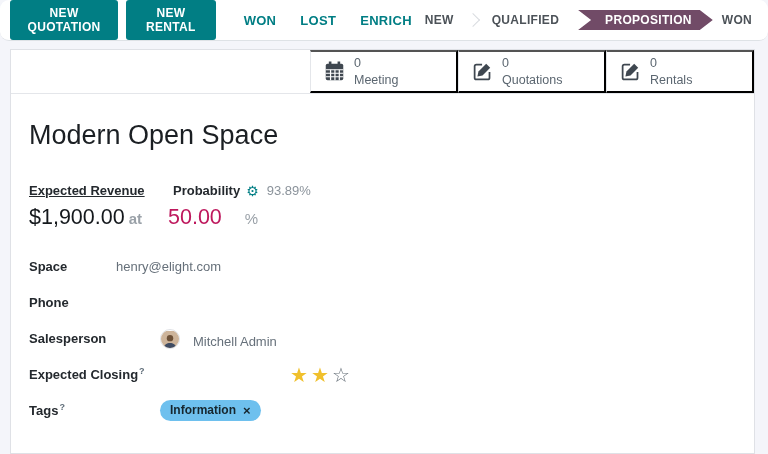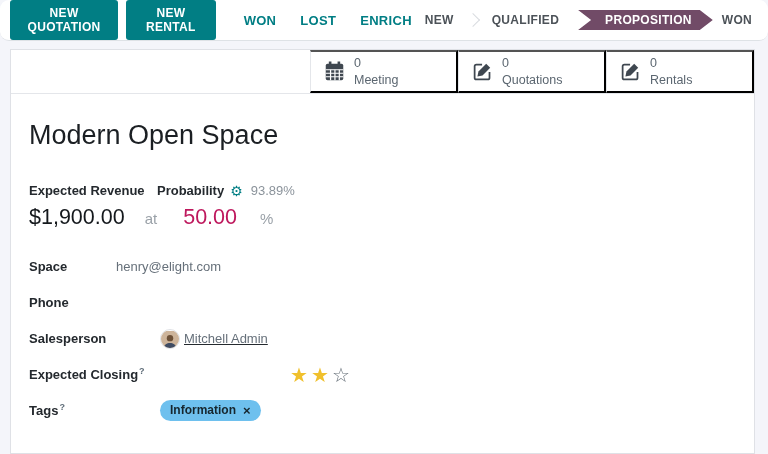--- a/index.html
+++ b/index.html
@@ -90,37 +90,37 @@
 
   .sheet-body { padding: 26px 18px 0 18px; }
 
   .title {
     font-size: 27px; font-weight: 400; color: #1b1f23;
     margin-bottom: 32px;
   }
 
   .rev-labels { display: flex; align-items: center; margin-bottom: 7px; }
   .lbl { font-size: 13px; font-weight: bold; color: #24292e; }
-  .lbl-expected { width: 128px; }
+  .lbl-expected { width: 144px; text-decoration: underline; }
   .gear { color: #017e84; font-size: 14px; margin: 0 8px 0 6px; line-height: 1; cursor: pointer; }
   .prob-auto { color: #8b939b; font-size: 13px; }
 
   .rev-values { display: flex; align-items: baseline; margin-bottom: 26px; }
   .amount { font-size: 21.5px; color: #14181c; }
-  .at-lbl { color: #9aa1a8; font-size: 15px; margin-left: 20px; }
+  .at-lbl { color: #9aa1a8; font-size: 15px; margin-left: 4px; font-weight: bold; }
   .prob-input { font-size: 21.5px; color: #be185d; margin-left: 26px; }
   .pct { color: #9aa1a8; font-size: 15px; margin-left: 23px; }
 
   .frow { display: flex; align-items: center; min-height: 21px; margin-bottom: 15px; }
   .flabel { font-size: 13px; font-weight: bold; color: #24292e; width: 131px; flex: none; }
   .flabel.narrow { width: 87px; }
   sup.help { font-size: 9px; color: #5d6b77; margin-left: 1px; font-weight: bold; cursor: pointer; }
   .fvalue { font-size: 13px; color: #66707a; }
 
-  .salesperson-val { display: flex; align-items: center; gap: 4px; cursor: pointer; text-decoration: underline; }
+  .salesperson-val { display: flex; align-items: flex-end; gap: 13px; cursor: pointer; }
   .avatar {
     width: 20px; height: 20px; border-radius: 50%;
     overflow: hidden; display: inline-flex; flex: none;
     border: 1px solid #e0e2e6;
   }
 
   .stars { display: flex; gap: 3px; margin-left: 130px; font-size: 20px; line-height: 1; }
   .star { cursor: pointer; }
   .star.filled { color: #f0c02c; }
   .star.empty { color: #6a737c; }

